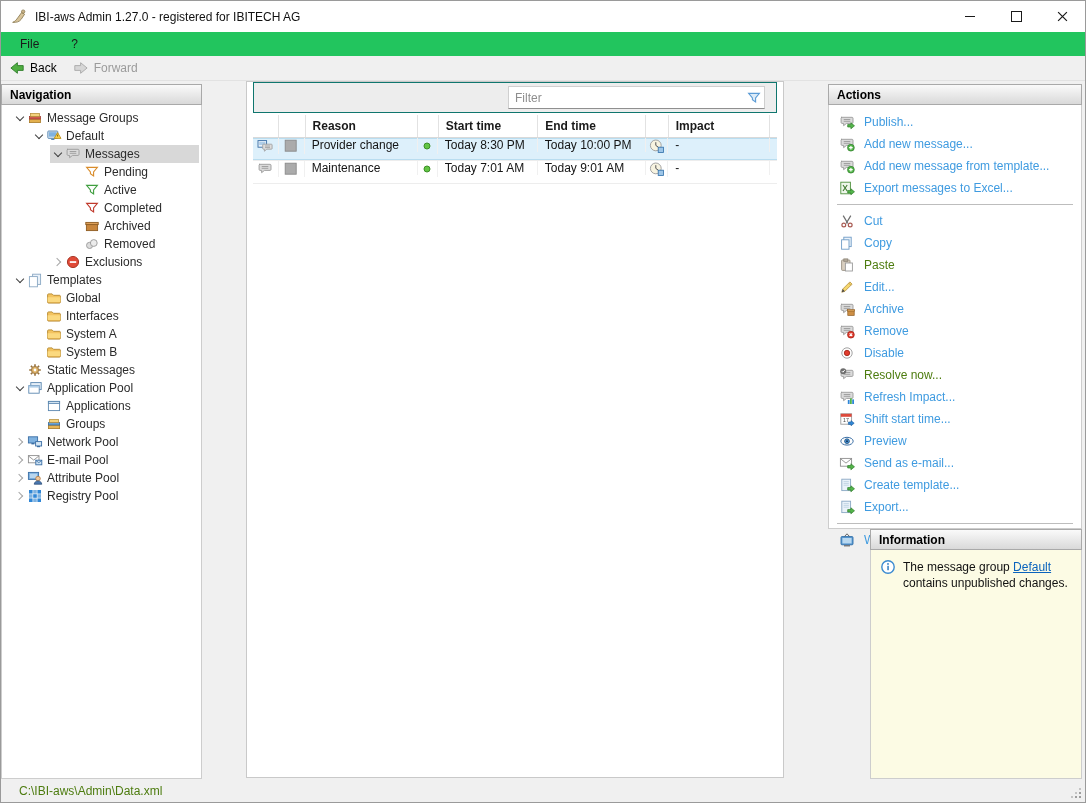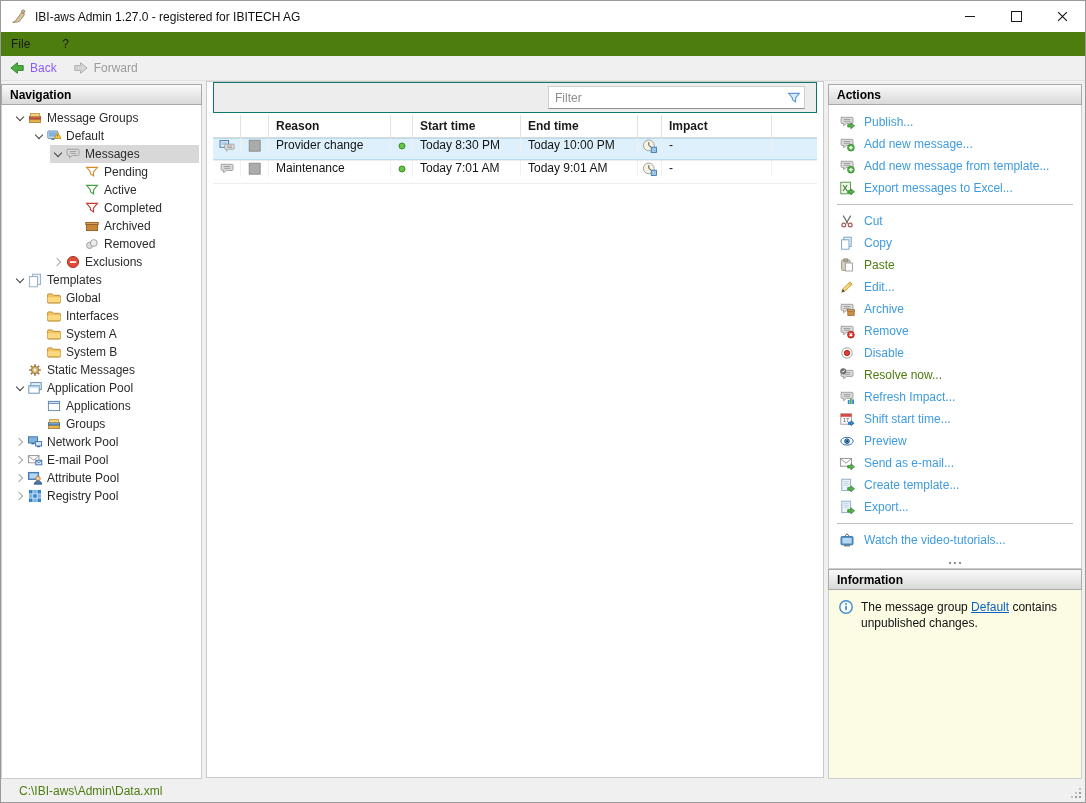--- a/index.html
+++ b/index.html
@@ -7,29 +7,29 @@
     display:flex;flex-direction:column;font-family:"Liberation Sans",sans-serif;font-size:12px;color:#1a1a1a;overflow:hidden;}
   
   .titlebar{height:31px;flex:none;background:#ffffff;display:flex;align-items:center;}
   .app-ic{width:17px;height:17px;margin:0 8px 0 9px;flex:none;}
   .title-text{font-size:12px;color:#111;}
   .win-btns{margin-left:auto;display:flex;height:100%;}
   .win-btn{width:46px;height:100%;display:flex;align-items:center;justify-content:center;}
   .glyph-min{width:10px;height:1px;background:#1a1a1a;display:block;}
   .glyph-max{width:9px;height:9px;border:1px solid #1a1a1a;display:block;}
   
-  .menubar{height:24px;flex:none;display:flex;align-items:center;padding-left:6px;gap:24px;background:#4d7c0f;}
+  .menubar{height:24px;flex:none;display:flex;align-items:center;padding-left:15px;gap:24px;background:#22c55e;}
   .menu-item{padding:2px 4px;}
   .toolbar{height:24px;flex:none;display:flex;align-items:center;gap:16px;padding-left:8px;background:#f0f0f0;border-bottom:1px solid #e2e2e2;}
   .tool-btn{display:flex;align-items:center;gap:5px;}
-  .tool-btn .lbl{color:#8b5cf6;}
+  .tool-btn .lbl{color:#000000;}
   .tool-btn.disabled .lbl{color:#9b9b9b;}
   .ic{width:16px;height:16px;flex:none;display:block;}
   
-  .content{flex:1;min-height:0;display:flex;background:#f0f0f0;padding-right:3px;}
+  .content{flex:1;min-height:0;display:flex;background:#f0f0f0;padding-right:3px;gap:40px;}
   .panel-header{height:21px;line-height:21px;flex:none;font-weight:bold;padding:0 8px;
     background:linear-gradient(#fafafa,#d9d9d9);border:1px solid #a9a9a9;box-sizing:border-box;color:#000;}
   .nav-panel{width:201px;flex:none;display:flex;flex-direction:column;margin-top:3px;}
   .nav-body{flex:1;background:#fff;border:1px solid #cdcdcd;border-top:none;overflow:hidden;padding-top:4px;box-sizing:border-box;}
   
   .trow{display:flex;height:18px;align-items:stretch;}
   .thl{flex:1;display:flex;align-items:center;margin-right:2px;}
   .trow.sel .thl{background:#d8d8d8;}
   .chev{width:15px;height:18px;flex:none;display:flex;align-items:center;justify-content:center;}
   .chev .g{width:5px;height:5px;border-right:1.5px solid #3f3f3f;border-bottom:1.5px solid #3f3f3f;transform:rotate(45deg);margin-top:-2px;display:block;}
@@ -59,21 +59,21 @@
   
   .right-col{width:254px;flex:none;display:flex;flex-direction:column;margin-top:3px;}
   .actions-panel{flex:1;min-height:0;display:flex;flex-direction:column;}
   .actions-body{flex:1;min-height:0;background:#fff;border:1px solid #cdcdcd;border-top:none;display:flex;flex-direction:column;padding-top:6px;box-sizing:border-box;}
   .action{height:22px;flex:none;display:flex;align-items:center;gap:9px;padding-left:10px;}
   .action .albl{color:#3f9be0;white-space:nowrap;}
   .action.disabled .albl{color:#4d7c0f;}
   .adivider{height:1px;flex:none;background:#bdbdbd;margin:5px 8px;}
   .splitter{margin-top:auto;height:11px;flex:none;display:flex;align-items:center;justify-content:center;gap:3px;}
   .splitter b{width:2px;height:2px;background:#8f8f8f;display:block;}
-  .info-panel{height:210px;flex:none;display:flex;flex-direction:column;}
+  .info-panel{height:250px;flex:none;display:flex;flex-direction:column;margin-left:42px;}
   .info-body{flex:1;background:#fcfbe4;border:1px solid #cdcdcd;border-top:none;padding:9px 9px;display:flex;gap:7px;align-items:flex-start;box-sizing:border-box;}
   .info-text{line-height:16px;color:#111;}
   .info-link{color:#0a63bd;text-decoration:underline;cursor:pointer;}
   
   .statusbar{height:23px;flex:none;background:#f0f0f0;display:flex;align-items:center;padding-left:18px;position:relative;color:#4d7c0f;}
   .grip{position:absolute;right:4px;bottom:4px;width:10px;height:10px;}
   .grip::before{content:"";position:absolute;right:0;bottom:0;width:2px;height:2px;background:#9e9e9e;
     box-shadow:-4px 0 #9e9e9e,-8px 0 #c4c4c4,0 -4px #9e9e9e,-4px -4px #c4c4c4,0 -8px #c4c4c4;}
 </style>
 </head>

